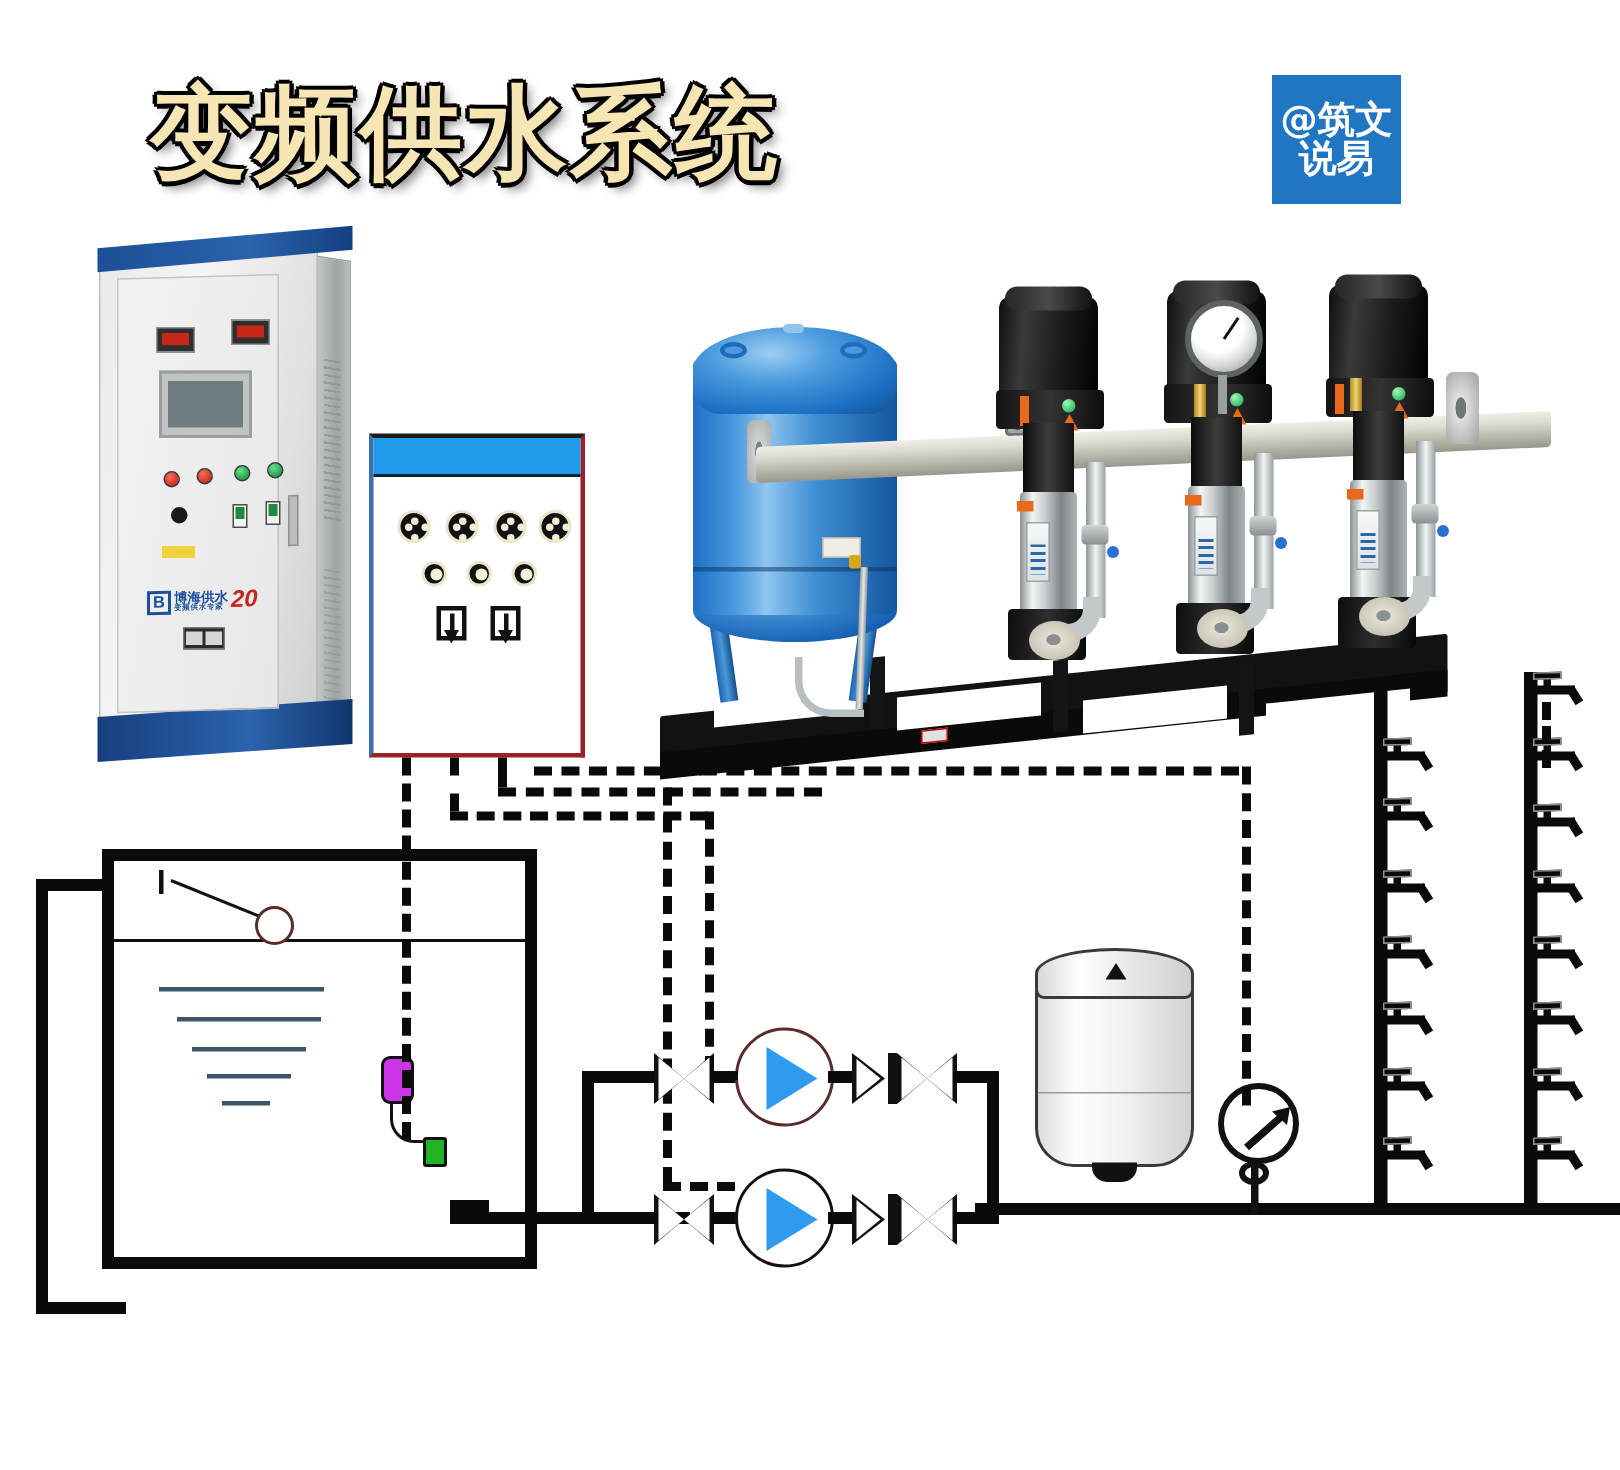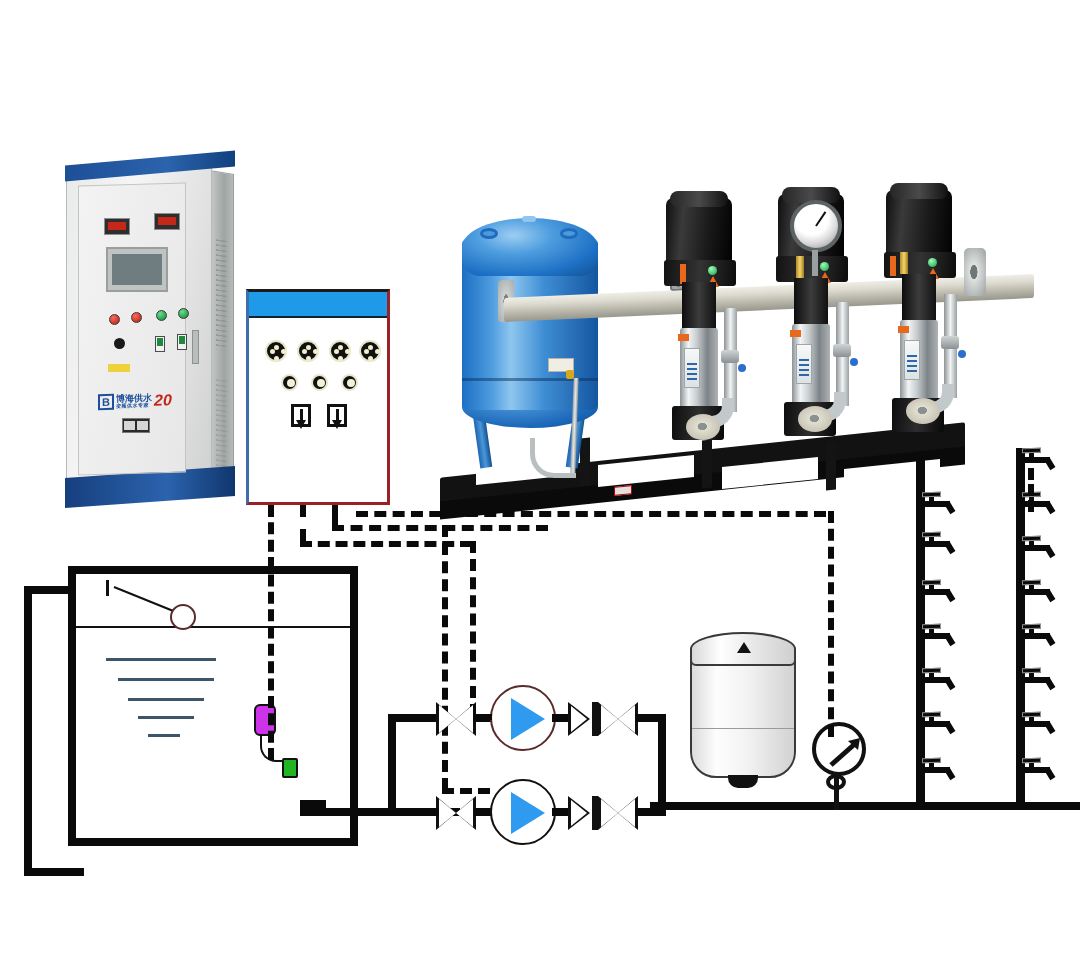--- a/index.html
+++ b/index.html
@@ -339,20 +339,25 @@
   #footer .wx i{ position:absolute; width:3px; height:3px; border-radius:50%; background:#fff; }
   #footer-text{ color:#c4c6c6; font-size:27px; letter-spacing:3px;
     font-family:"DejaVu Sans","Liberation Sans",sans-serif; white-space:nowrap; }
 </style>
 </head>
 <body>
 
 <div id="stage">
 
   <div id="title-bar">
+    <div id="title-main">变频供水系统</div>
+    <div id="brand-badge">
+      <span>@筑文</span>
+      <span>说易</span>
+    </div>
   </div>
 
   <div id="cabinet">
     <div class="cab-side"></div>
     <div class="cab-side-vents"></div>
     <div class="cab-side-vents2"></div>
     <div class="cab-body"></div>
     <div class="cab-top"></div>
     <div class="cab-base"></div>
     <div class="cab-door"></div>

